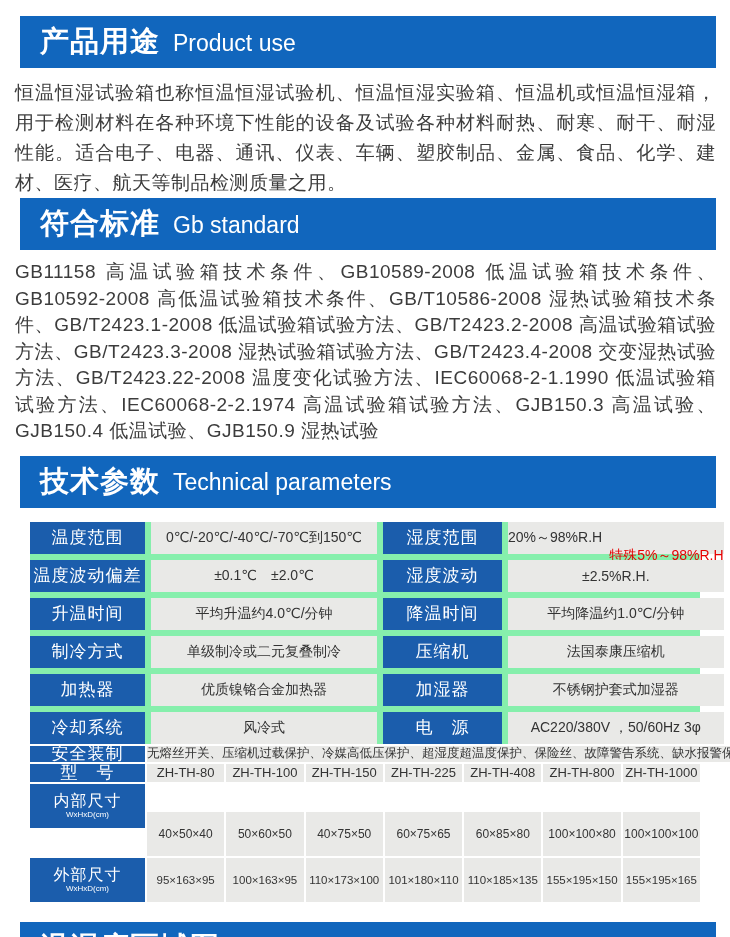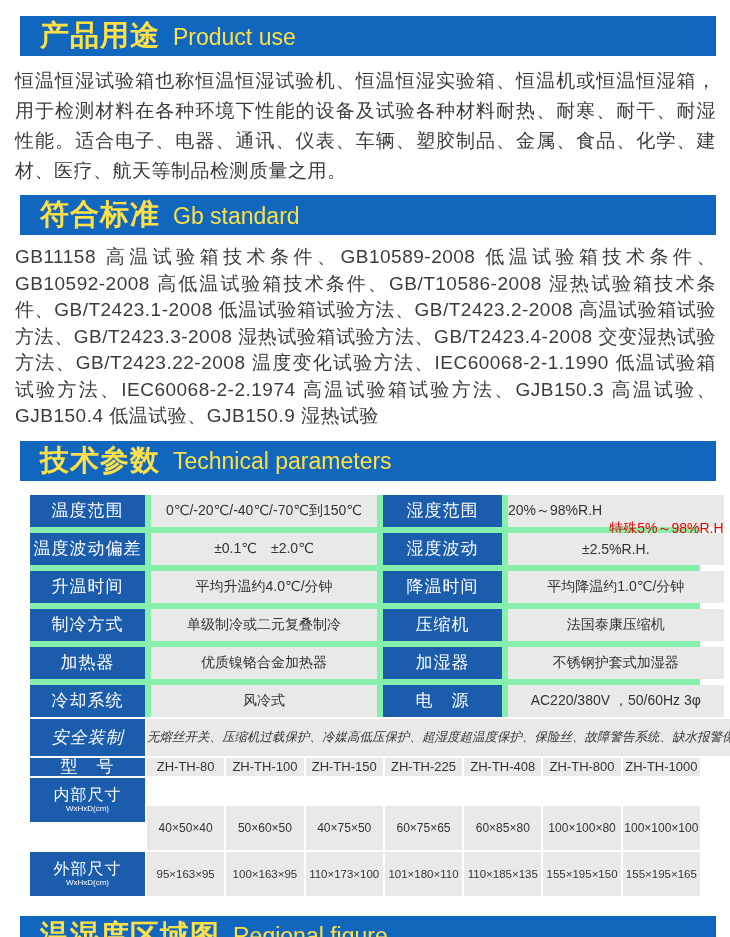--- a/index.html
+++ b/index.html
@@ -12,26 +12,26 @@
   *{margin:0;padding:0;box-sizing:border-box;}
   html,body{width:730px;background:#ffffff;}
   body{
     height:937px;overflow:hidden;
     font-family:"Liberation Sans","DejaVu Sans",sans-serif;
   }
   .page{width:730px;padding-top:16px;}
 
   
   .sec-header{
-    height:40px;
+    height:52px;
     margin:0 14px 0 20px;
     background:var(--header-blue);
     display:flex;align-items:center;
     padding-left:20px;
-    color:#fde047;
+    color:#ffffff;
     white-space:nowrap;
   }
   .sec-header .zh{font-size:29px;font-weight:bold;letter-spacing:1px;}
   .sec-header .en{font-size:23px;margin-left:13px;position:relative;top:1px;}
 
   
   .body-text{
     margin:10px 14px 0 15px;
     color:var(--text-dark);
     font-size:19px;
@@ -44,21 +44,21 @@
   
   .spec-table{margin:14px 30px 0 30px;}
   .spec-grid{
     display:grid;
     grid-template-columns:115px 226px 119px 1fr;
     gap:6px;
     background:#86efac;
   }
   .spec-grid > div{height:32px;}
   .grid-safety{display:grid;grid-template-columns:115px 1fr;gap:2px;margin-top:2px;}
-  .grid-safety > div{height:37px;font-style:italic;}
+  .grid-safety > div{height:16px;}
   .grid-models{display:grid;grid-template-columns:115px repeat(7,1fr);gap:2px;margin-top:2px;}
   .grid-models > div{height:18px;}
   .grid-models > div.tall{height:44px;text-align:center;}
 
   .cell-label{
     background:var(--label-blue);
     color:#ffffff;
     display:flex;align-items:center;justify-content:center;
     font-size:17px;
     letter-spacing:1px;
@@ -86,21 +86,21 @@
 <body>
 
 <div class="page">
 
   <div class="sec-header">
     <span class="zh">产品用途</span>
     <span class="en">Product use</span>
   </div>
   <p class="body-text">恒温恒湿试验箱也称恒温恒湿试验机、恒温恒湿实验箱、恒温机或恒温恒湿箱，用于检测材料在各种环境下性能的设备及试验各种材料耐热、耐寒、耐干、耐湿性能。适合电子、电器、通讯、仪表、车辆、塑胶制品、金属、食品、化学、建材、医疗、航天等制品检测质量之用。</p>
 
-  <div class="sec-header" style="margin-top:9px;">
+  <div class="sec-header" style="">
     <span class="zh">符合标准</span>
     <span class="en">Gb standard</span>
   </div>
   <p class="body-text std">GB11158 高温试验箱技术条件、GB10589-2008 低温试验箱技术条件、GB10592-2008 高低温试验箱技术条件、GB/T10586-2008 湿热试验箱技术条件、GB/T2423.1-2008 低温试验箱试验方法、GB/T2423.2-2008 高温试验箱试验方法、GB/T2423.3-2008 湿热试验箱试验方法、GB/T2423.4-2008 交变湿热试验方法、GB/T2423.22-2008 温度变化试验方法、IEC60068-2-1.1990 低温试验箱试验方法、IEC60068-2-2.1974 高温试验箱试验方法、GJB150.3 高温试验、GJB150.4 低温试验、GJB150.9 湿热试验</p>
 
   <div class="sec-header" style="margin-top:11px;">
     <span class="zh">技术参数</span>
     <span class="en">Technical parameters</span>
   </div>
 

